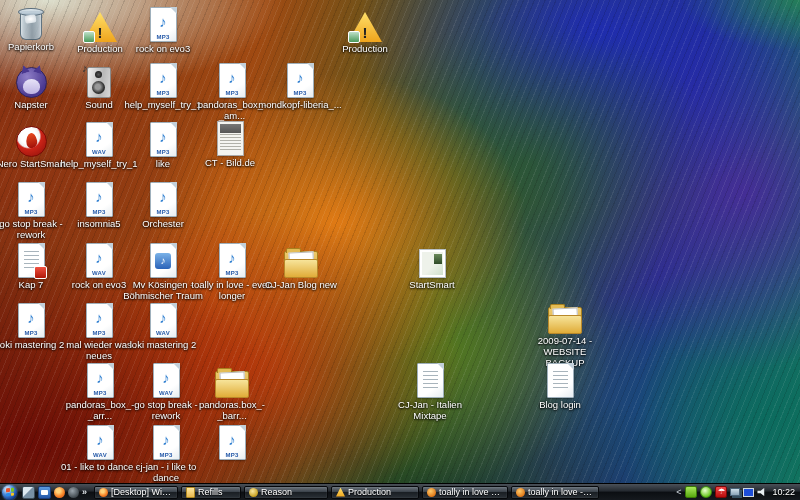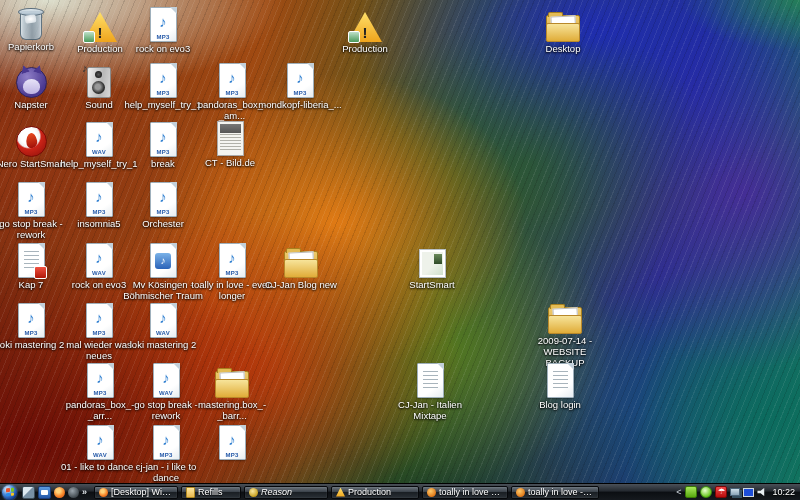--- a/index.html
+++ b/index.html
@@ -188,276 +188,266 @@
     <div class="desk-icon" style="left: 323px; top: 6px;">
       <div class="glyph">
         <div class="warnwrap">
           <div class="tri"></div>
           <span class="bang">!</span>
           <span class="subapp"></span>
         </div>
       </div>
       <div class="dlabel">Production</div>
     </div>
-    <div class="desk-icon" style="left: 521px; top: 6px;">
+    <div class="desk-icon" style="left: -11px; top: 62px;">
+      <div class="glyph">
+        <div class="napster">
+          <span class="napear-l"></span>
+          <span class="napear-r"></span>
+          <div class="napface"></div>
+        </div>
+      </div>
+      <div class="dlabel">Napster</div>
+    </div>
+    <div class="desk-icon" style="left: 57px; top: 62px;">
+      <div class="glyph">
+        <div class="speaker">
+          <span class="spknote">♪</span>
+          <div class="spktw"></div>
+          <div class="spkcone"></div>
+        </div>
+      </div>
+      <div class="dlabel">Sound</div>
+    </div>
+    <div class="desk-icon" style="left: 121px; top: 62px;">
+      <div class="glyph">
+        <div class="fpage">
+          <span class="fold"></span>
+          <span class="note">♪</span>
+          <span class="badge">MP3</span>
+        </div>
+      </div>
+      <div class="dlabel">help_myself_try_1</div>
+    </div>
+    <div class="desk-icon" style="left: 190px; top: 62px;">
+      <div class="glyph">
+        <div class="fpage">
+          <span class="fold"></span>
+          <span class="note">♪</span>
+          <span class="badge">MP3</span>
+        </div>
+      </div>
+      <div class="dlabel">pandoras_box_-_am...</div>
+    </div>
+    <div class="desk-icon" style="left: 258px; top: 62px;">
+      <div class="glyph">
+        <div class="fpage">
+          <span class="fold"></span>
+          <span class="note">♪</span>
+          <span class="badge">MP3</span>
+        </div>
+      </div>
+      <div class="dlabel">mondkopf-liberia_...</div>
+    </div>
+    <div class="desk-icon" style="left: -11px; top: 121px;">
+      <div class="glyph">
+        <div class="nero">
+          <div class="neroflame"></div>
+        </div>
+      </div>
+      <div class="dlabel">Nero StartSmart</div>
+    </div>
+    <div class="desk-icon" style="left: 57px; top: 121px;">
+      <div class="glyph">
+        <div class="fpage">
+          <span class="fold"></span>
+          <span class="note">♪</span>
+          <span class="badge">WAV</span>
+        </div>
+      </div>
+      <div class="dlabel">help_myself_try_1</div>
+    </div>
+    <div class="desk-icon" style="left: 121px; top: 121px;">
+      <div class="glyph">
+        <div class="fpage">
+          <span class="fold"></span>
+          <span class="note">♪</span>
+          <span class="badge">MP3</span>
+        </div>
+      </div>
+      <div class="dlabel">like</div>
+    </div>
+    <div class="desk-icon" style="left: 188px; top: 120px;">
+      <div class="glyph">
+        <div class="newsthumb">
+          <div class="newshead"></div>
+          <div class="newslines"></div>
+        </div>
+      </div>
+      <div class="dlabel">CT - Bild.de</div>
+    </div>
+    <div class="desk-icon" style="left: -11px; top: 181px;">
+      <div class="glyph">
+        <div class="fpage">
+          <span class="fold"></span>
+          <span class="note">♪</span>
+          <span class="badge">MP3</span>
+        </div>
+      </div>
+      <div class="dlabel">go stop break - rework</div>
+    </div>
+    <div class="desk-icon" style="left: 57px; top: 181px;">
+      <div class="glyph">
+        <div class="fpage">
+          <span class="fold"></span>
+          <span class="note">♪</span>
+          <span class="badge">MP3</span>
+        </div>
+      </div>
+      <div class="dlabel">insomnia5</div>
+    </div>
+    <div class="desk-icon" style="left: 121px; top: 181px;">
+      <div class="glyph">
+        <div class="fpage">
+          <span class="fold"></span>
+          <span class="note">♪</span>
+          <span class="badge">MP3</span>
+        </div>
+      </div>
+      <div class="dlabel">Orchester</div>
+    </div>
+    <div class="desk-icon" style="left: -11px; top: 242px;">
+      <div class="glyph">
+        <div class="fpage">
+          <span class="fold"></span>
+          <div class="doclines"></div>
+          <span class="pdfbadge"></span>
+        </div>
+      </div>
+      <div class="dlabel">Kap 7</div>
+    </div>
+    <div class="desk-icon" style="left: 57px; top: 242px;">
+      <div class="glyph">
+        <div class="fpage">
+          <span class="fold"></span>
+          <span class="note">♪</span>
+          <span class="badge">WAV</span>
+        </div>
+      </div>
+      <div class="dlabel">rock on evo3</div>
+    </div>
+    <div class="desk-icon" style="left: 121px; top: 242px;">
+      <div class="glyph">
+        <div class="fpage">
+          <span class="fold"></span>
+          <div class="wmabox">
+            <span class="wnote">♪</span>
+          </div>
+        </div>
+      </div>
+      <div class="dlabel">Mv Kösingen - Böhmischer Traum</div>
+    </div>
+    <div class="desk-icon" style="left: 190px; top: 242px;">
+      <div class="glyph">
+        <div class="fpage">
+          <span class="fold"></span>
+          <span class="note">♪</span>
+          <span class="badge">MP3</span>
+        </div>
+      </div>
+      <div class="dlabel">toally in love - even longer</div>
+    </div>
+    <div class="desk-icon" style="left: 259px; top: 242px;">
       <div class="glyph">
         <div class="folderwrap">
           <div class="fback"></div>
           <div class="fpaper"></div>
           <div class="ffront"></div>
         </div>
       </div>
-      <div class="dlabel">Desktop</div>
-    </div>
-    <div class="desk-icon" style="left: -11px; top: 62px;">
-      <div class="glyph">
-        <div class="napster">
-          <span class="napear-l"></span>
-          <span class="napear-r"></span>
-          <div class="napface"></div>
-        </div>
-      </div>
-      <div class="dlabel">Napster</div>
-    </div>
-    <div class="desk-icon" style="left: 57px; top: 62px;">
-      <div class="glyph">
-        <div class="speaker">
-          <span class="spknote">♪</span>
-          <div class="spktw"></div>
-          <div class="spkcone"></div>
-        </div>
-      </div>
-      <div class="dlabel">Sound</div>
-    </div>
-    <div class="desk-icon" style="left: 121px; top: 62px;">
-      <div class="glyph">
-        <div class="fpage">
-          <span class="fold"></span>
-          <span class="note">♪</span>
-          <span class="badge">MP3</span>
-        </div>
-      </div>
-      <div class="dlabel">help_myself_try_1</div>
-    </div>
-    <div class="desk-icon" style="left: 190px; top: 62px;">
-      <div class="glyph">
-        <div class="fpage">
-          <span class="fold"></span>
-          <span class="note">♪</span>
-          <span class="badge">MP3</span>
-        </div>
-      </div>
-      <div class="dlabel">pandoras_box_-_am...</div>
-    </div>
-    <div class="desk-icon" style="left: 258px; top: 62px;">
-      <div class="glyph">
-        <div class="fpage">
-          <span class="fold"></span>
-          <span class="note">♪</span>
-          <span class="badge">MP3</span>
-        </div>
-      </div>
-      <div class="dlabel">mondkopf-liberia_...</div>
-    </div>
-    <div class="desk-icon" style="left: -11px; top: 121px;">
-      <div class="glyph">
-        <div class="nero">
-          <div class="neroflame"></div>
-        </div>
-      </div>
-      <div class="dlabel">Nero StartSmart</div>
-    </div>
-    <div class="desk-icon" style="left: 57px; top: 121px;">
+      <div class="dlabel">CJ-Jan Blog new</div>
+    </div>
+    <div class="desk-icon" style="left: 390px; top: 242px;">
+      <div class="glyph">
+        <div class="imgthumb">
+          <div class="imginner"></div>
+          <div class="imggreen"></div>
+        </div>
+      </div>
+      <div class="dlabel">StartSmart</div>
+    </div>
+    <div class="desk-icon" style="left: -11px; top: 302px;">
+      <div class="glyph">
+        <div class="fpage">
+          <span class="fold"></span>
+          <span class="note">♪</span>
+          <span class="badge">MP3</span>
+        </div>
+      </div>
+      <div class="dlabel">loki mastering 2</div>
+    </div>
+    <div class="desk-icon" style="left: 57px; top: 302px;">
+      <div class="glyph">
+        <div class="fpage">
+          <span class="fold"></span>
+          <span class="note">♪</span>
+          <span class="badge">MP3</span>
+        </div>
+      </div>
+      <div class="dlabel">mal wieder was neues</div>
+    </div>
+    <div class="desk-icon" style="left: 121px; top: 302px;">
       <div class="glyph">
         <div class="fpage">
           <span class="fold"></span>
           <span class="note">♪</span>
           <span class="badge">WAV</span>
         </div>
       </div>
-      <div class="dlabel">help_myself_try_1</div>
-    </div>
-    <div class="desk-icon" style="left: 121px; top: 121px;">
-      <div class="glyph">
-        <div class="fpage">
-          <span class="fold"></span>
-          <span class="note">♪</span>
-          <span class="badge">MP3</span>
-        </div>
-      </div>
-      <div class="dlabel">break</div>
-    </div>
-    <div class="desk-icon" style="left: 188px; top: 120px;">
-      <div class="glyph">
-        <div class="newsthumb">
-          <div class="newshead"></div>
-          <div class="newslines"></div>
-        </div>
-      </div>
-      <div class="dlabel">CT - Bild.de</div>
-    </div>
-    <div class="desk-icon" style="left: -11px; top: 181px;">
-      <div class="glyph">
-        <div class="fpage">
-          <span class="fold"></span>
-          <span class="note">♪</span>
-          <span class="badge">MP3</span>
-        </div>
-      </div>
-      <div class="dlabel">go stop break - rework</div>
-    </div>
-    <div class="desk-icon" style="left: 57px; top: 181px;">
-      <div class="glyph">
-        <div class="fpage">
-          <span class="fold"></span>
-          <span class="note">♪</span>
-          <span class="badge">MP3</span>
-        </div>
-      </div>
-      <div class="dlabel">insomnia5</div>
-    </div>
-    <div class="desk-icon" style="left: 121px; top: 181px;">
-      <div class="glyph">
-        <div class="fpage">
-          <span class="fold"></span>
-          <span class="note">♪</span>
-          <span class="badge">MP3</span>
-        </div>
-      </div>
-      <div class="dlabel">Orchester</div>
-    </div>
-    <div class="desk-icon" style="left: -11px; top: 242px;">
-      <div class="glyph">
-        <div class="fpage">
-          <span class="fold"></span>
-          <div class="doclines"></div>
-          <span class="pdfbadge"></span>
-        </div>
-      </div>
-      <div class="dlabel">Kap 7</div>
-    </div>
-    <div class="desk-icon" style="left: 57px; top: 242px;">
-      <div class="glyph">
-        <div class="fpage">
-          <span class="fold"></span>
-          <span class="note">♪</span>
-          <span class="badge">WAV</span>
-        </div>
-      </div>
-      <div class="dlabel">rock on evo3</div>
-    </div>
-    <div class="desk-icon" style="left: 121px; top: 242px;">
-      <div class="glyph">
-        <div class="fpage">
-          <span class="fold"></span>
-          <div class="wmabox">
-            <span class="wnote">♪</span>
-          </div>
-        </div>
-      </div>
-      <div class="dlabel">Mv Kösingen - Böhmischer Traum</div>
-    </div>
-    <div class="desk-icon" style="left: 190px; top: 242px;">
-      <div class="glyph">
-        <div class="fpage">
-          <span class="fold"></span>
-          <span class="note">♪</span>
-          <span class="badge">MP3</span>
-        </div>
-      </div>
-      <div class="dlabel">toally in love - even longer</div>
-    </div>
-    <div class="desk-icon" style="left: 259px; top: 242px;">
+      <div class="dlabel">loki mastering 2</div>
+    </div>
+    <div class="desk-icon" style="left: 523px; top: 298px;">
       <div class="glyph">
         <div class="folderwrap">
           <div class="fback"></div>
           <div class="fpaper"></div>
           <div class="ffront"></div>
         </div>
       </div>
-      <div class="dlabel">CJ-Jan Blog new</div>
-    </div>
-    <div class="desk-icon" style="left: 390px; top: 242px;">
-      <div class="glyph">
-        <div class="imgthumb">
-          <div class="imginner"></div>
-          <div class="imggreen"></div>
-        </div>
-      </div>
-      <div class="dlabel">StartSmart</div>
-    </div>
-    <div class="desk-icon" style="left: -11px; top: 302px;">
-      <div class="glyph">
-        <div class="fpage">
-          <span class="fold"></span>
-          <span class="note">♪</span>
-          <span class="badge">MP3</span>
-        </div>
-      </div>
-      <div class="dlabel">loki mastering 2</div>
-    </div>
-    <div class="desk-icon" style="left: 57px; top: 302px;">
-      <div class="glyph">
-        <div class="fpage">
-          <span class="fold"></span>
-          <span class="note">♪</span>
-          <span class="badge">MP3</span>
-        </div>
-      </div>
-      <div class="dlabel">mal wieder was neues</div>
-    </div>
-    <div class="desk-icon" style="left: 121px; top: 302px;">
+      <div class="dlabel">2009-07-14 - WEBSITE BACKUP</div>
+    </div>
+    <div class="desk-icon" style="left: 58px; top: 362px;">
+      <div class="glyph">
+        <div class="fpage">
+          <span class="fold"></span>
+          <span class="note">♪</span>
+          <span class="badge">MP3</span>
+        </div>
+      </div>
+      <div class="dlabel">pandoras_box_-_arr...</div>
+    </div>
+    <div class="desk-icon" style="left: 124px; top: 362px;">
       <div class="glyph">
         <div class="fpage">
           <span class="fold"></span>
           <span class="note">♪</span>
           <span class="badge">WAV</span>
         </div>
       </div>
-      <div class="dlabel">loki mastering 2</div>
-    </div>
-    <div class="desk-icon" style="left: 523px; top: 298px;">
+      <div class="dlabel">go stop break - rework</div>
+    </div>
+    <div class="desk-icon" style="left: 190px; top: 362px;">
       <div class="glyph">
         <div class="folderwrap">
           <div class="fback"></div>
           <div class="fpaper"></div>
           <div class="ffront"></div>
         </div>
       </div>
-      <div class="dlabel">2009-07-14 - WEBSITE BACKUP</div>
-    </div>
-    <div class="desk-icon" style="left: 58px; top: 362px;">
-      <div class="glyph">
-        <div class="fpage">
-          <span class="fold"></span>
-          <span class="note">♪</span>
-          <span class="badge">MP3</span>
-        </div>
-      </div>
-      <div class="dlabel">pandoras_box_-_arr...</div>
-    </div>
-    <div class="desk-icon" style="left: 124px; top: 362px;">
-      <div class="glyph">
-        <div class="fpage">
-          <span class="fold"></span>
-          <span class="note">♪</span>
-          <span class="badge">WAV</span>
-        </div>
-      </div>
-      <div class="dlabel">go stop break - rework</div>
-    </div>
-    <div class="desk-icon" style="left: 190px; top: 362px;">
-      <div class="glyph">
-        <div class="folderwrap">
-          <div class="fback"></div>
-          <div class="fpaper"></div>
-          <div class="ffront"></div>
-        </div>
-      </div>
-      <div class="dlabel">mastering.box_-_barr...</div>
+      <div class="dlabel">pandoras.box_-_barr...</div>
     </div>
     <div class="desk-icon" style="left: 518px; top: 362px;">
       <div class="glyph">
         <div class="fpage">
           <span class="fold"></span>
           <div class="doclines"></div>
         </div>
       </div>
       <div class="dlabel">Blog login</div>
     </div>
@@ -519,21 +509,21 @@
     </div>
   <div id="taskbtns">
       <div class="taskbtn" style="width: 84px;">
         <span class="tbicon tb-firefox"></span>
         <span class="tblabel">[Desktop] Wie sieht ...</span>
       </div>
       <div class="taskbtn" style="width: 60px;">
         <span class="tbicon tb-doc"></span>
         <span class="tblabel">Refills</span>
       </div>
-      <div class="taskbtn" style="width: 84px; font-style: italic;">
+      <div class="taskbtn" style="width: 84px;">
         <span class="tbicon tb-reason"></span>
         <span class="tblabel">Reason</span>
       </div>
       <div class="taskbtn" style="width: 88px;">
         <span class="tbicon tb-warning"></span>
         <span class="tblabel">Production</span>
       </div>
       <div class="taskbtn" style="width: 86px;">
         <span class="tbicon tb-audio"></span>
         <span class="tblabel">toally in love - even ...</span>

